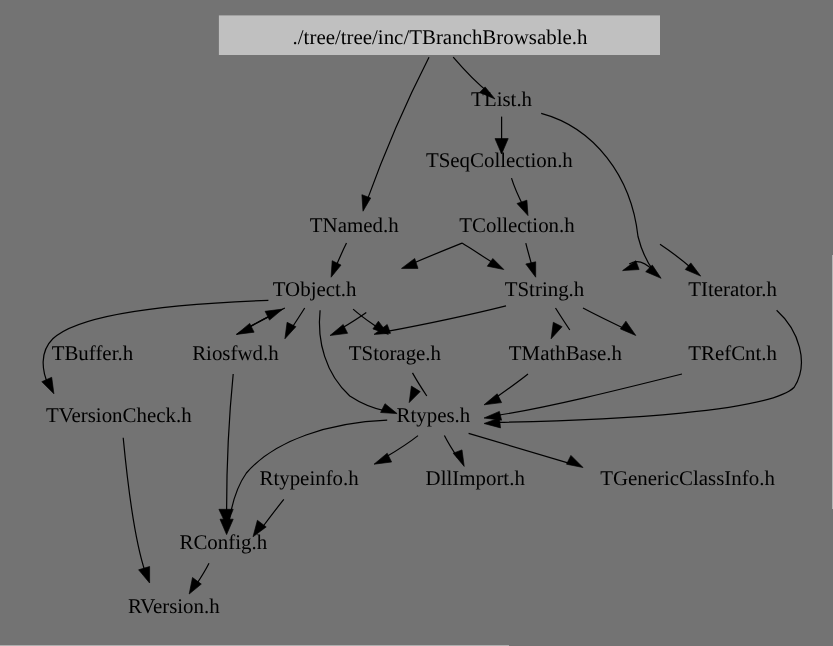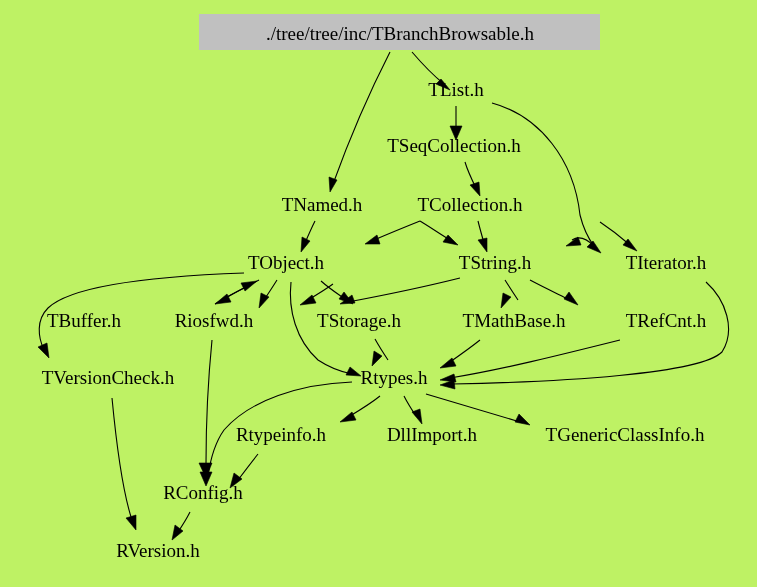--- a/index.html
+++ b/index.html
@@ -4,21 +4,21 @@
 <style>
   html, body {
     margin: 0;
     padding: 0;
     background: #ffffff;
   }
   #graph-root {
     position: relative;
     width: 757px;
     height: 587px;
-    background: #bef264;
+    background: #737373;
     font-family: "Liberation Serif", "DejaVu Serif", serif;
     overflow: hidden;
   }
   #graph-svg {
     position: absolute;
     left: 0;
     top: 0;
     width: 757px;
     height: 587px;
     display: block;

